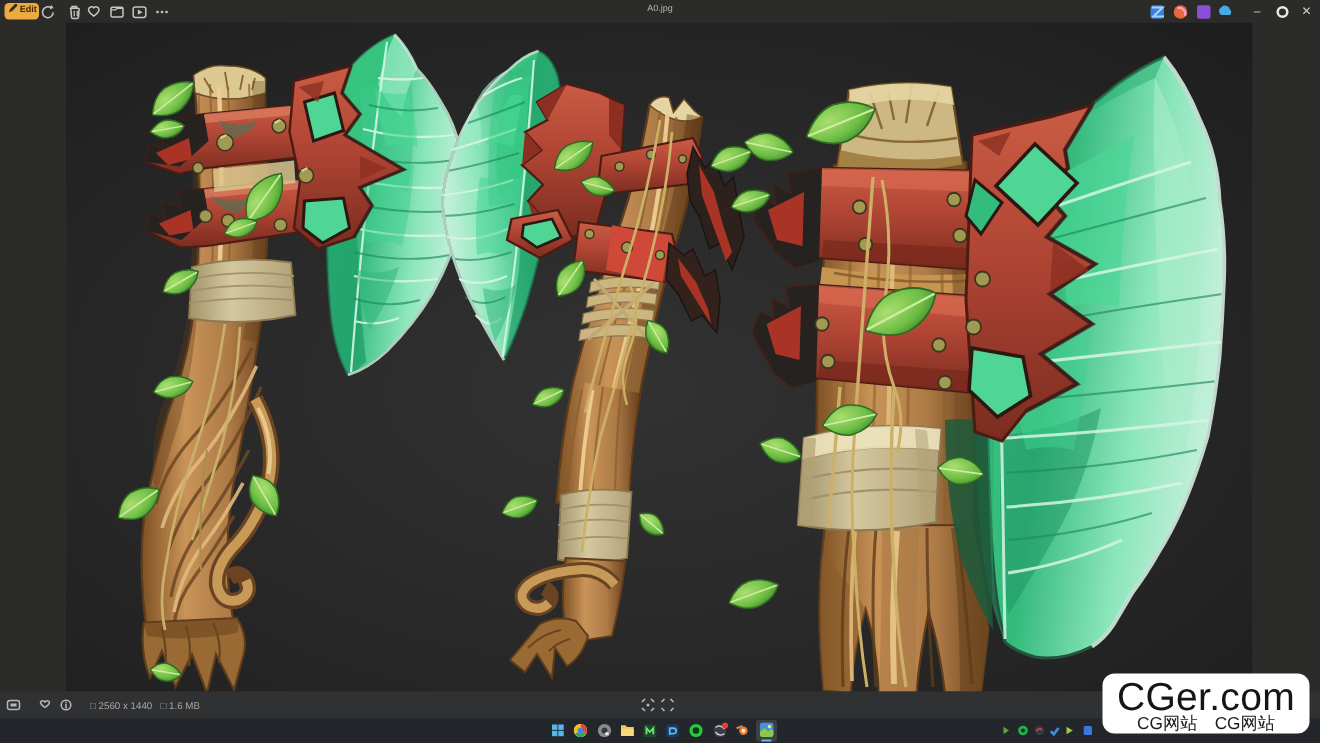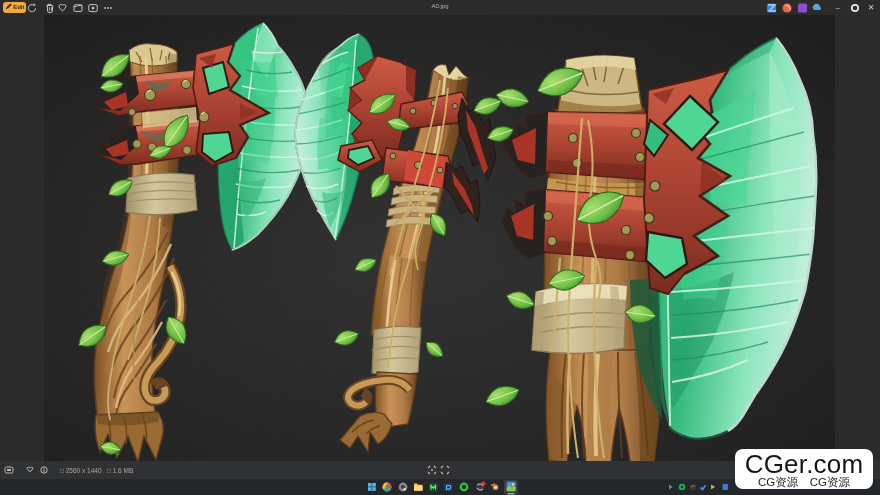--- a/index.html
+++ b/index.html
@@ -575,15 +575,15 @@
     <circle cx="682" cy="8" r="1.4" fill="#0c3a18"></circle>
     <circle cx="693" cy="8" r="3.2" fill="#383840"></circle>
     <path d="M691,8.5 a2.2 2.2 0 0 1 3.6,-1" stroke="#e04040" stroke-width="1.1" fill="none"></path>
     <path d="M700.5,8.5 l2,2 l3.2,-4.2" stroke="#3e8ee0" stroke-width="1.8" fill="none"></path>
     <path d="M711,5.5 l4.2,2.5 l-4.2,2.5 z" fill="#a8c83c"></path>
     <rect x="722.5" y="5" width="5.5" height="6" rx="1" fill="#3c78d8"></rect>
   </svg>
 
   <div class="wm">
     <div class="wm1">CGer.com</div>
-    <div class="wm2">CG资源　CG资源</div>
+    <div class="wm2">CG网站　CG网站</div>
   </div>
 </div>
 
 </body></html>

